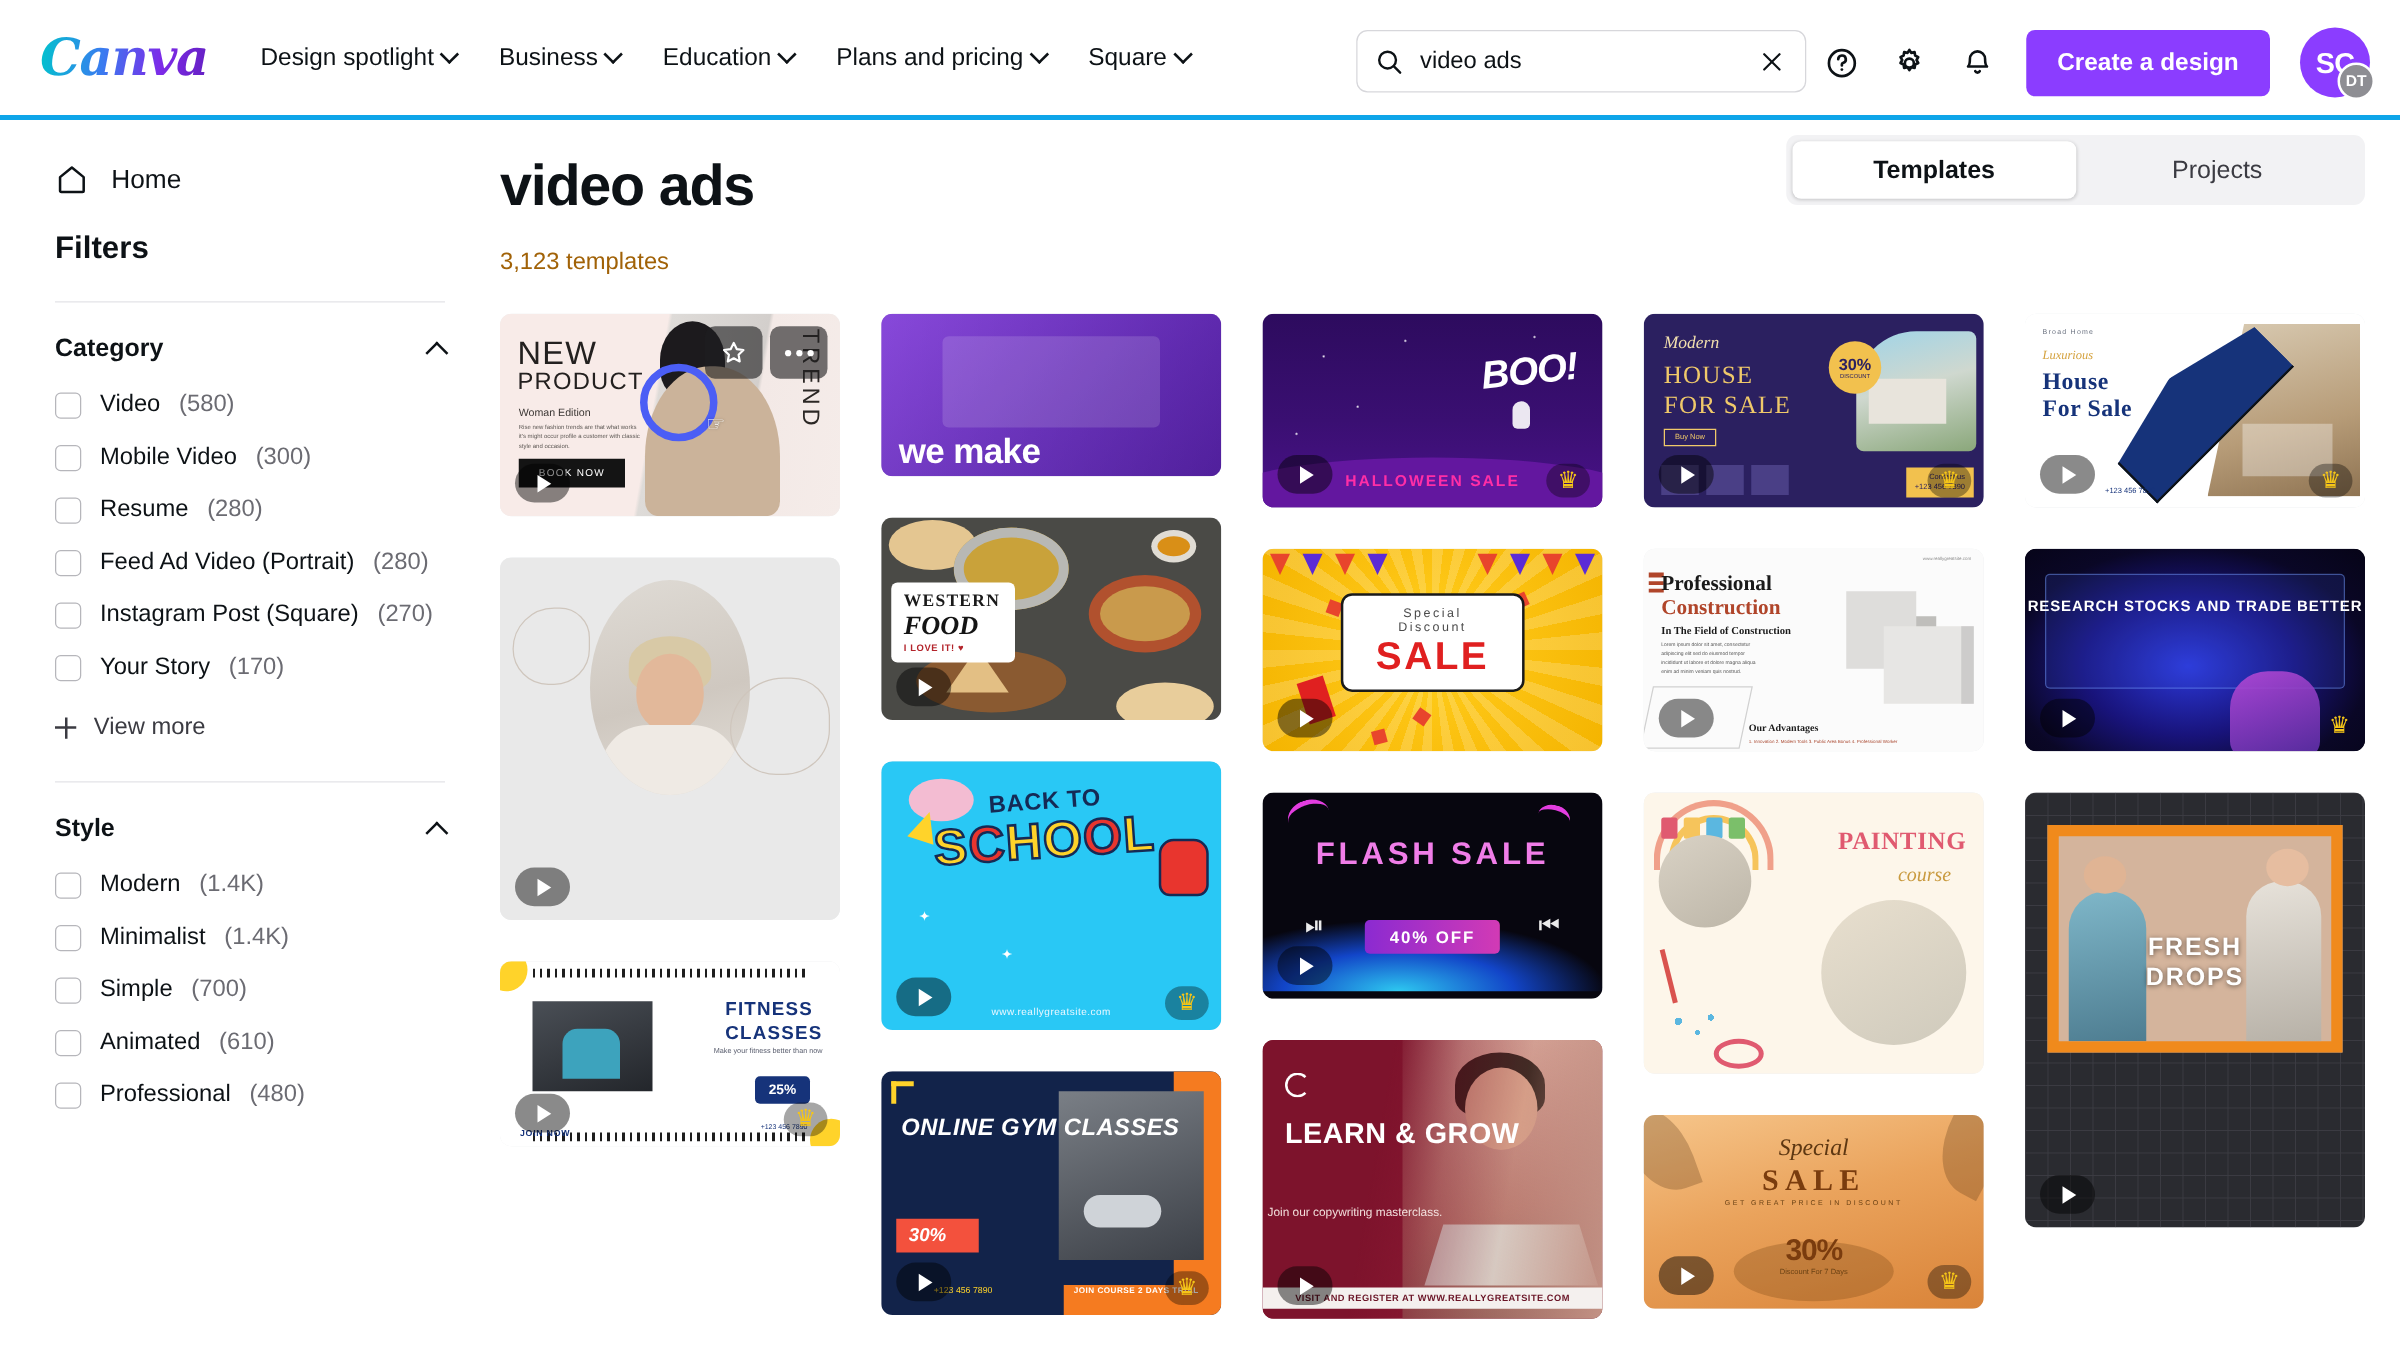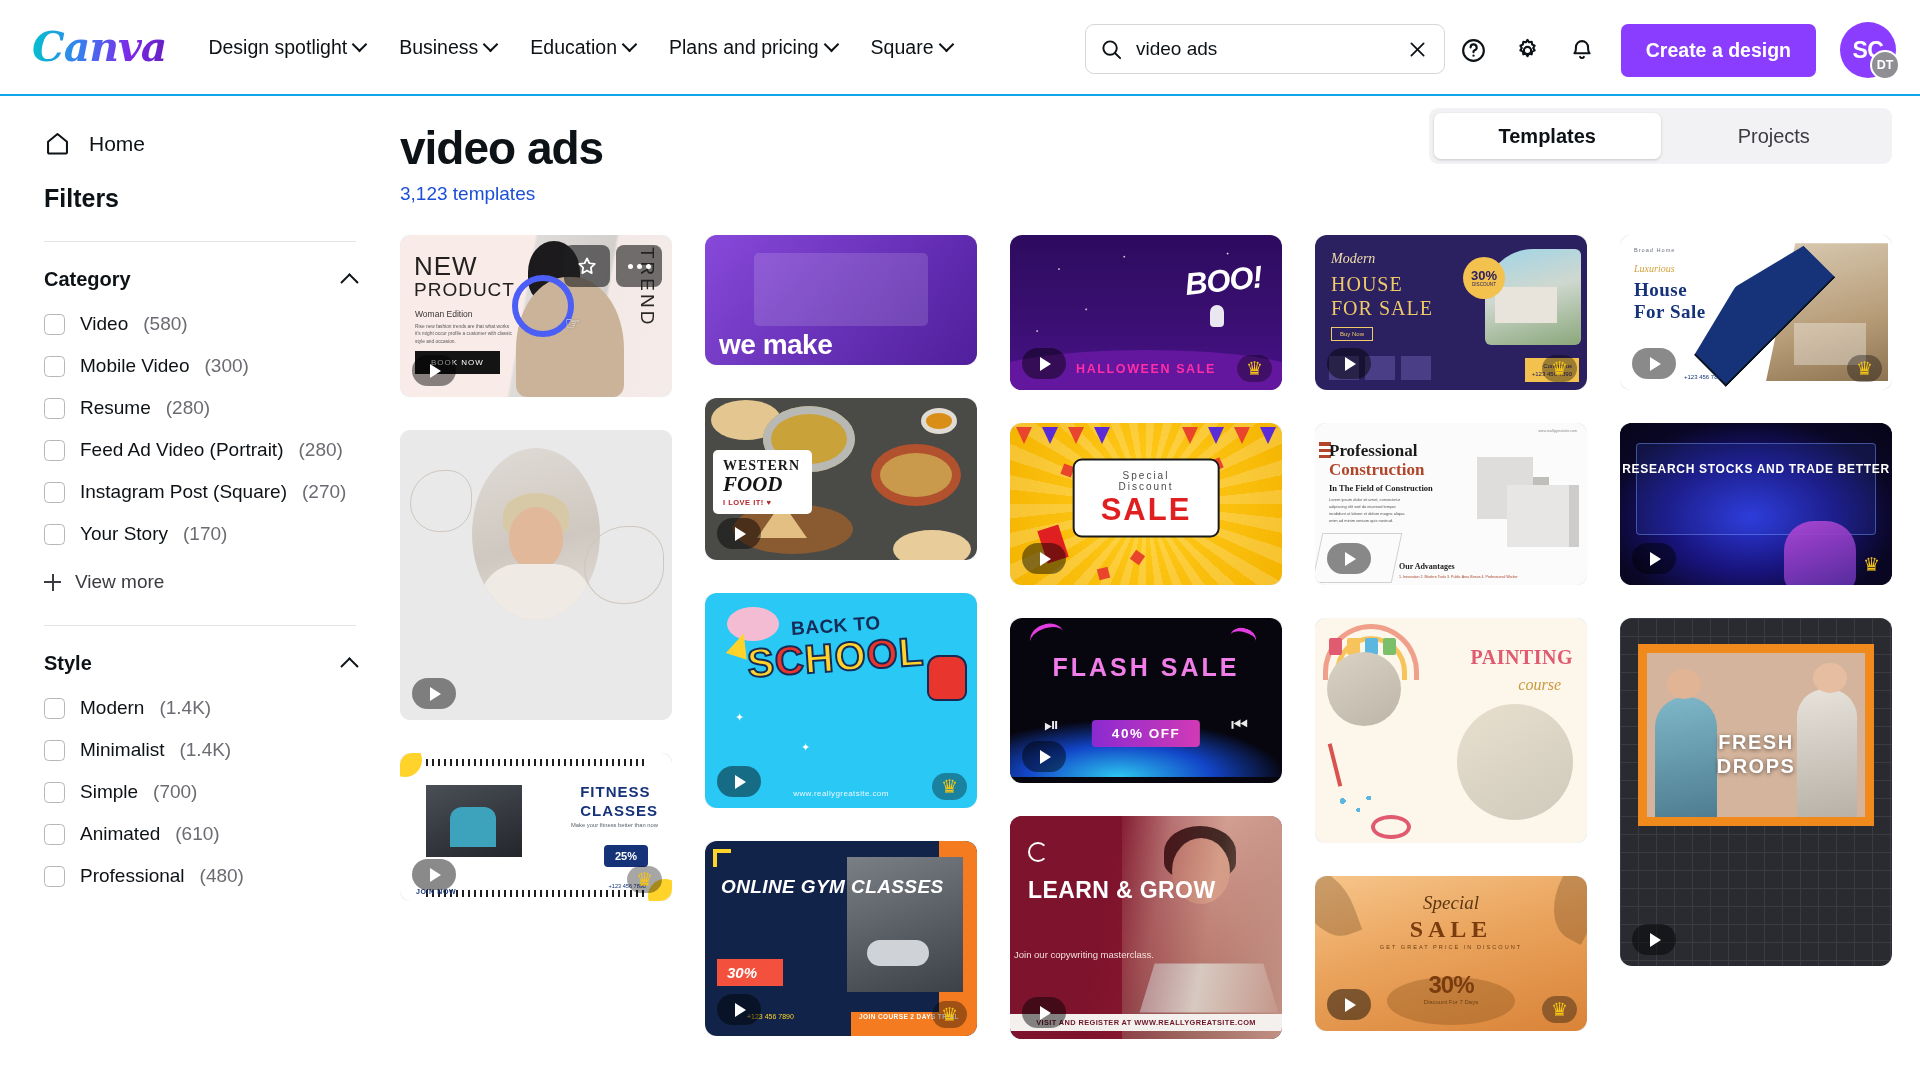--- a/index.html
+++ b/index.html
@@ -7,21 +7,21 @@
     width: 1920px; height: 1080px;
     font-family: "Liberation Sans", sans-serif;
     background: #ffffff; overflow: hidden;
     color: #0d1216;
   }
 
   
   .header {
     height: 96px; width: 100%;
     display: flex; align-items: center;
-    border-bottom: 2px solid #0ea5e9;
+    border-bottom: 4px solid #0ea5e9;
     padding: 0 26px 0 32px;
     position: relative; background: #fff;
   }
   .logo {
     font-family: "DejaVu Serif", serif;
     font-style: italic; font-weight: 700;
     font-size: 41px; letter-spacing: -1px;
     background: linear-gradient(95deg,#00c4cc 0%,#3a7bf0 38%,#7d2ae8 72%,#6420c2 100%);
     -webkit-background-clip: text; background-clip: text;
     -webkit-text-fill-color: transparent; color: transparent;
@@ -125,21 +125,21 @@
   .plus { position: relative; width: 17px; height: 17px; flex: none; }
   .plus::before, .plus::after {
     content: ""; position: absolute; background: #3b3b42;
   }
   .plus::before { left: 0; top: 7.5px; width: 17px; height: 2px; }
   .plus::after { top: 0; left: 7.5px; height: 17px; width: 2px; }
 
   
   .main { flex: 1; padding: 28px 28px 0 0; position: relative; overflow: hidden; }
   .page-title { font-size: 46px; font-weight: 700; letter-spacing: -1px; line-height: 1.05; }
-  .page-sub { font-size: 19px; color: #1d4ed8; margin-top: 11px; }
+  .page-sub { font-size: 19px; color: #a16207; margin-top: 27px; }
 
   .toggle {
     position: absolute; top: 12px; right: 28px;
     width: 463px; height: 56px; background: #f2f2f4;
     border-radius: 9px; display: flex; padding: 5px;
   }
   .toggle-opt {
     flex: 1; display: flex; align-items: center; justify-content: center;
     font-size: 20px; border-radius: 7px; cursor: pointer; color: #3b3b42;
   }
@@ -152,21 +152,21 @@
   .grid {
     margin-top: 30px; height: 820px;
     column-count: 5; column-gap: 33px;
     padding-left: 0;
   }
   .card {
     break-inside: avoid; margin-bottom: 33px;
     border-radius: 9px; overflow: hidden; position: relative;
     cursor: pointer; background: #eceef0;
   }
-  .thumb { position: relative; width: 100%; height: 100%; overflow: hidden; border-radius: 12px; }
+  .thumb { position: relative; width: 100%; height: 100%; overflow: hidden; }
 
   .play {
     position: absolute; left: 12px; bottom: 11px;
     width: 44px; height: 31px; border-radius: 16px;
     background: rgba(0,0,0,.46);
     display: flex; align-items: center; justify-content: center; z-index: 6;
   }
   .play::after {
     content: ""; width: 0; height: 0; margin-left: 3px;
     border-left: 11px solid #fff;

